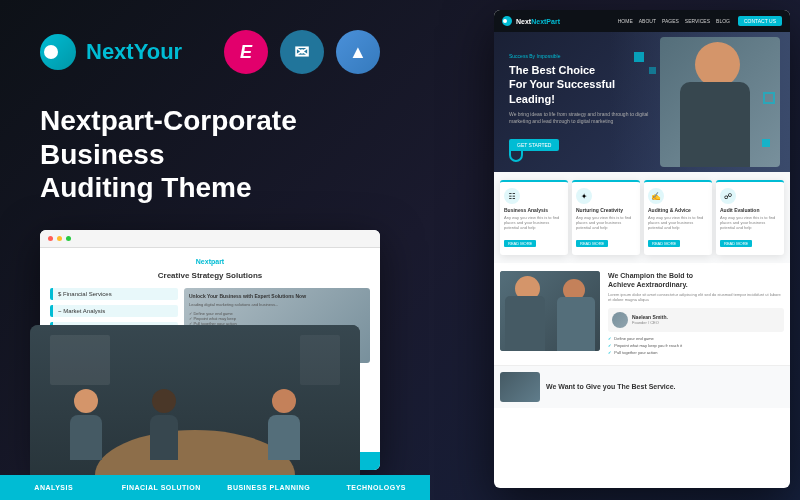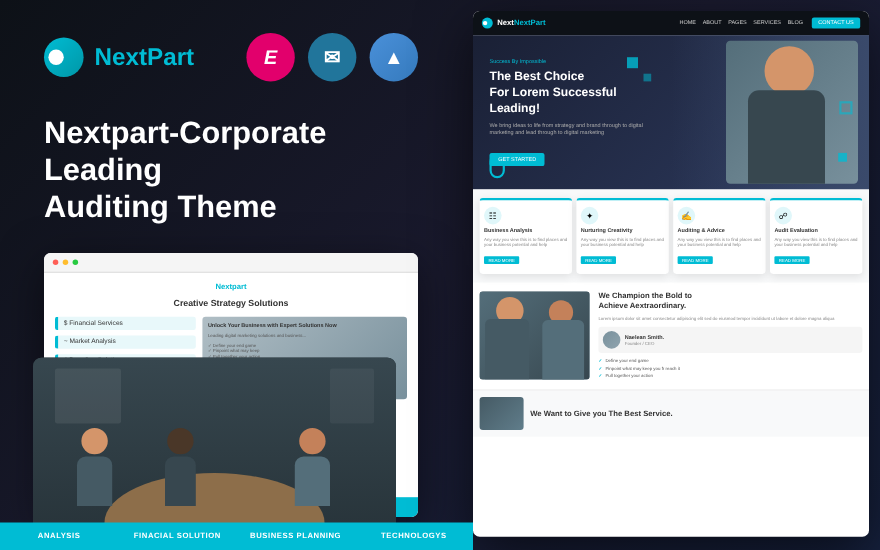--- a/index.html
+++ b/index.html
@@ -195,21 +195,21 @@
       color: white;
       font-size: 5px;
       font-weight: bold;
     }
 
     
     .right-panel {
       position: absolute;
       right: 10px;
       top: 10px;
-      width: 360px;
+      width: 296px;
       height: 478px;
       background: white;
       border-radius: 6px;
       overflow: hidden;
       box-shadow: 0 15px 50px rgba(0,0,0,0.6);
     }
 
     .site-nav {
       background: #0d1117;
       height: 22px;
@@ -619,33 +619,33 @@
 </head>
 <body>
 
 <div class="bg-dark"></div>
 
 <div class="left-panel">
 
   <div class="logo-area">
     <div class="logo-icon"></div>
     <div class="logo-text">
-      <span>Next</span><span style="color:#00bcd4">Part</span>
+      <span>Next</span><span style="color:#00bcd4">Your</span>
     </div>
     <div class="plugin-icons">
       <div class="plugin-icon elementor">
           <span class="icon-e">E</span>
         </div>
       <div class="plugin-icon wordpress">✉</div>
       <div class="plugin-icon mountain">▲</div>
     </div>
   </div>
 
   <div class="main-title">
-    <div>Nextpart-Corporate Leading</div>
+    <div>Nextpart-Corporate Business</div>
     <div>Auditing Theme</div>
   </div>
 
   <div class="mockup-left">
     <div class="mockup-left-header">
       <div class="mockup-dot dot-red"></div>
       <div class="mockup-dot dot-yellow"></div>
       <div class="mockup-dot dot-green"></div>
     </div>
     <div class="mockup-left-content">
@@ -748,21 +748,21 @@
 
     <div class="deco-sq1"></div>
     <div class="deco-sq2"></div>
     <div class="deco-sq3"></div>
     <div class="deco-sq4"></div>
 
     <div class="hero-text-block">
       <div class="hero-tag">Success By Impossible</div>
       <div class="hero-title-large">
         <div>The Best Choice</div>
-        <div>For Lorem Successful</div>
+        <div>For Your Successful</div>
         <div>Leading!</div>
       </div>
       <div class="hero-desc">We bring ideas to life from strategy and brand through to digital marketing and lead through to digital marketing</div>
       <div class="hero-btn">GET STARTED</div>
     </div>
 
     <div class="scroll-indicator">
       <div class="scroll-dot"></div>
     </div>
   </div>

